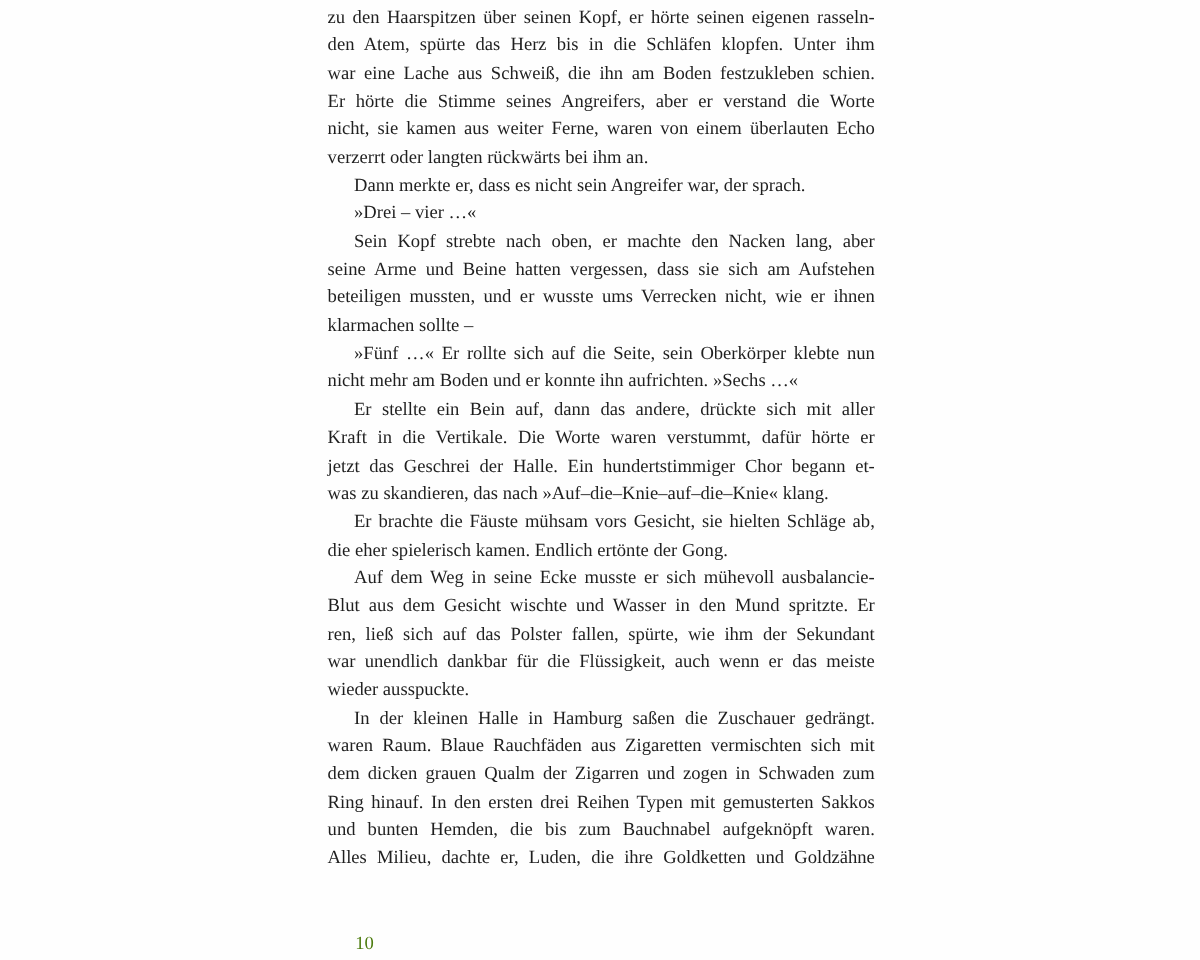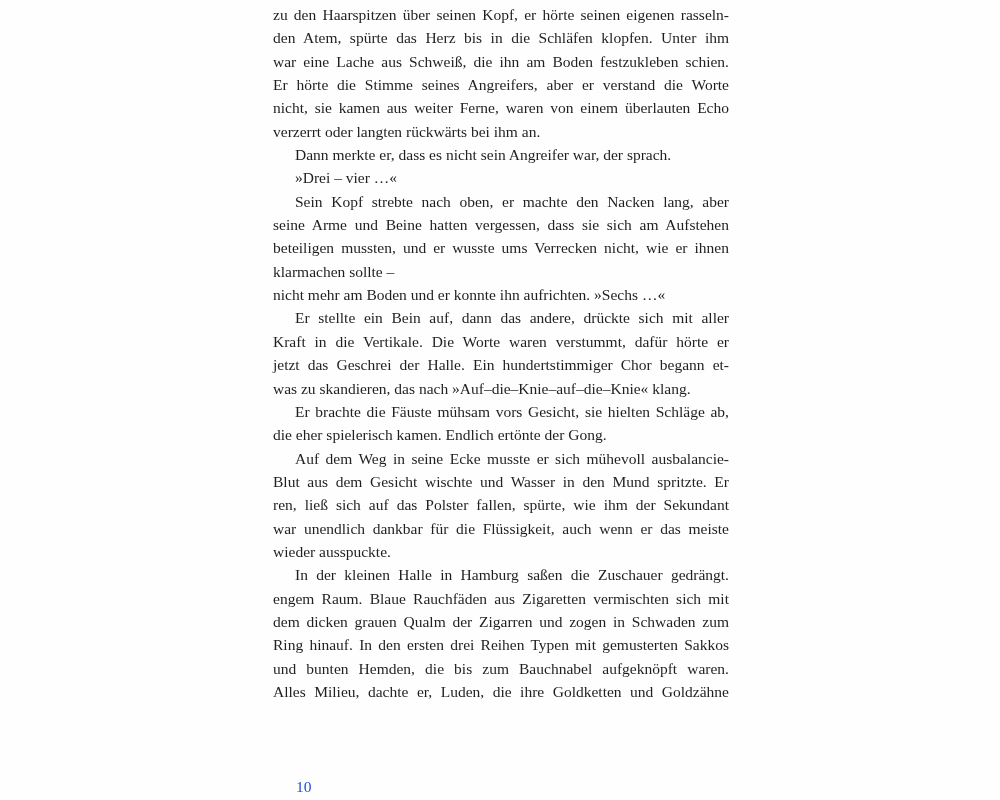--- a/index.html
+++ b/index.html
@@ -42,21 +42,21 @@
   .line.end {
     text-align-last: left;
     -moz-text-align-last: left;
   }
   .page-number {
     position: absolute;
     left: 296px;
     top: 778px;
     font-size: 15.5px;
     line-height: 18px;
-    color: #1d4ed8;
+    color: #4d7c0f;
   }
 </style>
 </head>
 <body>
 
 <div class="book-page">
   <div class="text-block">
       <div class="para">
         <div class="line">zu den Haarspitzen über seinen Kopf, er hörte seinen eigenen rasseln-</div>
         <div class="line">den Atem, spürte das Herz bis in die Schläfen klopfen. Unter ihm</div>
@@ -71,20 +71,21 @@
       <div class="para">
         <div class="line indent end">»Drei – vier …«</div>
       </div>
       <div class="para">
         <div class="line indent">Sein Kopf strebte nach oben, er machte den Nacken lang, aber</div>
         <div class="line">seine Arme und Beine hatten vergessen, dass sie sich am Aufstehen</div>
         <div class="line">beteiligen mussten, und er wusste ums Verrecken nicht, wie er ihnen</div>
         <div class="line end">klarmachen sollte –</div>
       </div>
       <div class="para">
+        <div class="line indent">»Fünf …« Er rollte sich auf die Seite, sein Oberkörper klebte nun</div>
         <div class="line end">nicht mehr am Boden und er konnte ihn aufrichten. »Sechs …«</div>
       </div>
       <div class="para">
         <div class="line indent">Er stellte ein Bein auf, dann das andere, drückte sich mit aller</div>
         <div class="line">Kraft in die Vertikale. Die Worte waren verstummt, dafür hörte er</div>
         <div class="line">jetzt das Geschrei der Halle. Ein hundertstimmiger Chor begann et-</div>
         <div class="line end">was zu skandieren, das nach »Auf–die–Knie–auf–die–Knie« klang.</div>
       </div>
       <div class="para">
         <div class="line indent">Er brachte die Fäuste mühsam vors Gesicht, sie hielten Schläge ab,</div>
@@ -92,21 +93,21 @@
       </div>
       <div class="para">
         <div class="line indent">Auf dem Weg in seine Ecke musste er sich mühevoll ausbalancie-</div>
         <div class="line">Blut aus dem Gesicht wischte und Wasser in den Mund spritzte. Er</div>
         <div class="line">ren, ließ sich auf das Polster fallen, spürte, wie ihm der Sekundant</div>
         <div class="line">war unendlich dankbar für die Flüssigkeit, auch wenn er das meiste</div>
         <div class="line end">wieder ausspuckte.</div>
       </div>
       <div class="para">
         <div class="line indent">In der kleinen Halle in Hamburg saßen die Zuschauer gedrängt.</div>
-        <div class="line">engem Raum. Blaue Rauchfäden aus Zigaretten vermischten sich mit</div>
+        <div class="line">waren Raum. Blaue Rauchfäden aus Zigaretten vermischten sich mit</div>
         <div class="line">dem dicken grauen Qualm der Zigarren und zogen in Schwaden zum</div>
         <div class="line">Ring hinauf. In den ersten drei Reihen Typen mit gemusterten Sakkos</div>
         <div class="line">und bunten Hemden, die bis zum Bauchnabel aufgeknöpft waren.</div>
         <div class="line">Alles Milieu, dachte er, Luden, die ihre Goldketten und Goldzähne</div>
       </div>
     </div>
   <div class="page-number">10</div>
 </div>
 
 </body></html>

